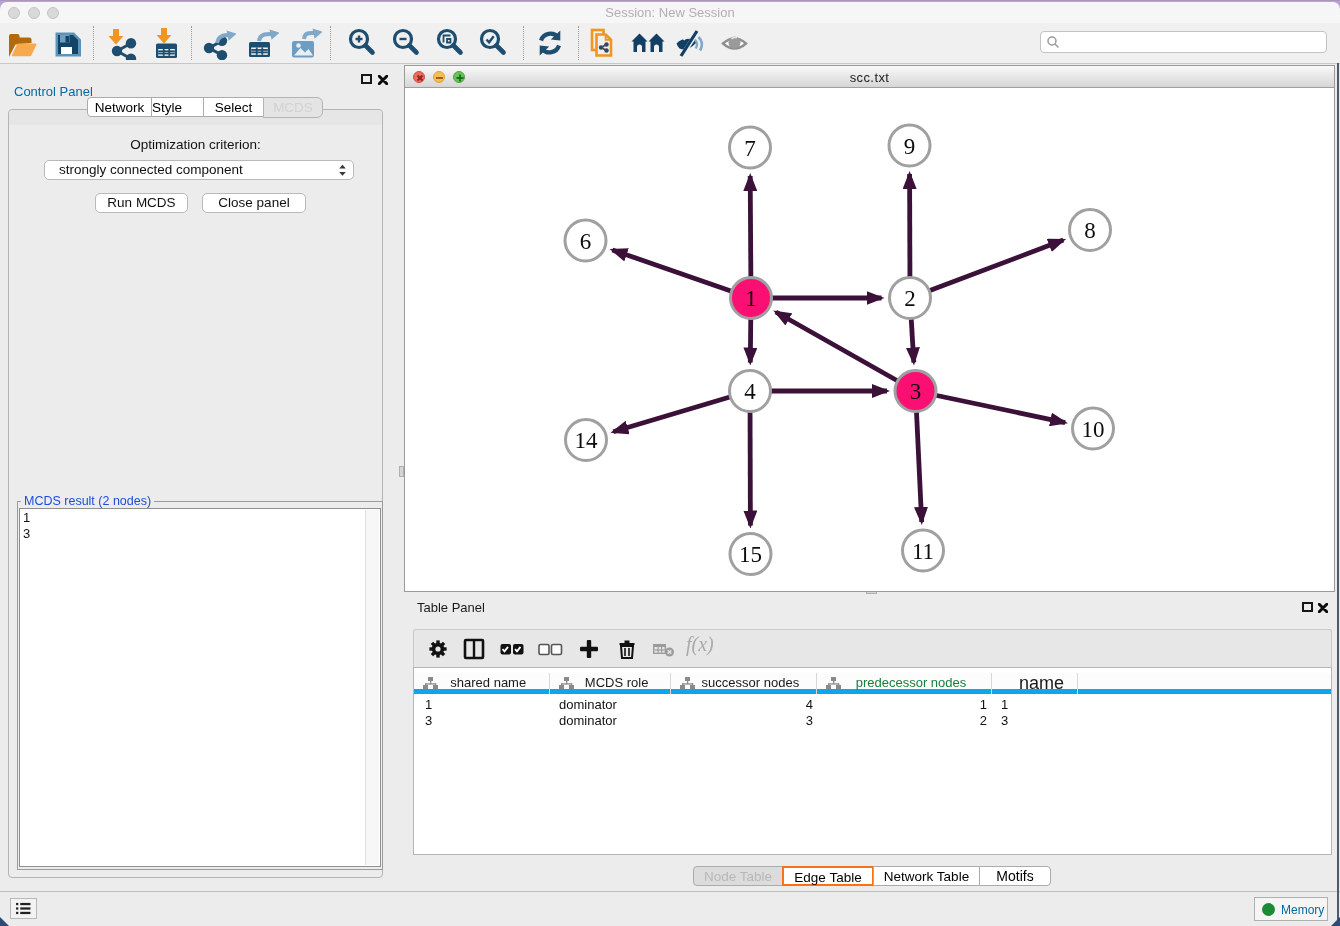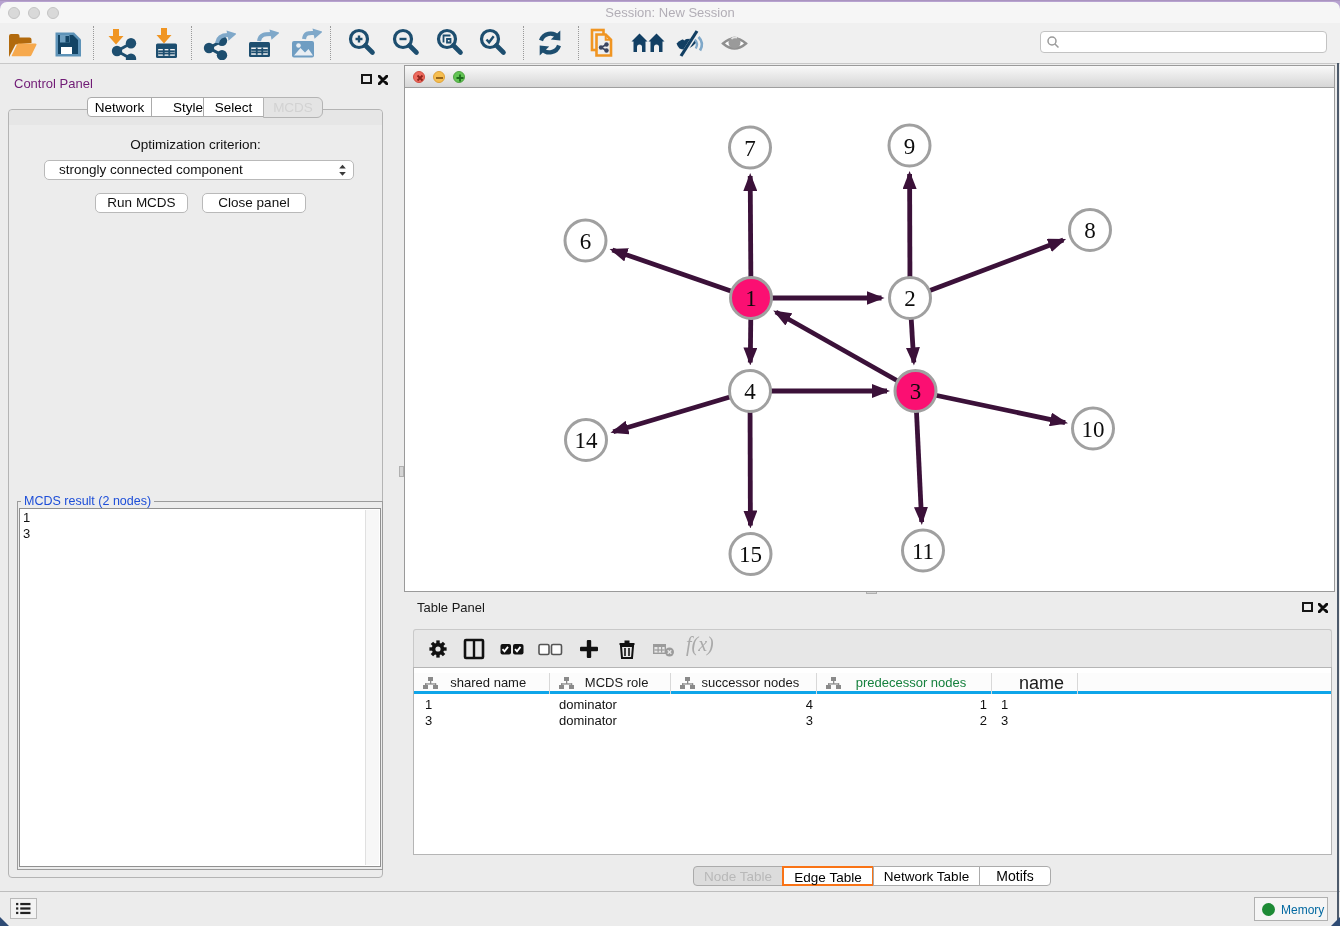--- a/index.html
+++ b/index.html
@@ -136,31 +136,31 @@
     </svg>
   </div>
 
 <div class="ab" style="left:1040px;top:31px;width:287px;height:22px;background:#fff;border:1px solid #c3c3c3;border-radius:4px">
 <svg width="14" height="14" style="position:absolute;left:5px;top:3px" viewBox="0 0 14 14">
       <circle cx="6" cy="6" r="4" fill="none" stroke="#9a9a9a" stroke-width="1.5"></circle>
       <line x1="9" y1="9" x2="12.5" y2="12.5" stroke="#9a9a9a" stroke-width="1.5"></line>
     </svg>
 </div>
 
-<div class="ab" style="left:14px;top:76px;font-size:13px;color:#701a75">Control Panel</div>
+<div class="ab" style="left:14px;top:84px;font-size:13px;color:#0369a1">Control Panel</div>
 <div class="ab" style="left:361px;top:74px;width:11px;height:10px;border:2px solid #161616"></div>
 <svg width="10" height="10" viewBox="0 0 10 10" style="position:absolute;left:378px;top:75px">
     <path d="M1.2 1.2 L8.8 8.8 M8.8 1.2 L1.2 8.8" stroke="#0d0d0d" stroke-width="3" stroke-linecap="round"></path>
   </svg>
 
 <div class="ab" style="left:8px;top:109px;width:375px;height:769px;border:1px solid #b4b4b4;border-radius:4px;background:#ececec"></div>
 <div class="ab" style="left:9px;top:110px;width:373px;height:15px;background:#e6e6e6;border-radius:4px 4px 0 0"></div>
 
 <div class="ab" style="left:87px;top:97px;width:65px;height:20px;line-height:19px;text-align:center;font-size:13.5px;background:#fff;border:1px solid #ababab;border-radius:4px 0 0 4px">Network</div>
-<div class="ab" style="left:151px;top:97px;width:53px;height:20px;line-height:19px;text-align:right;font-size:13.5px;background:#fff;border:1px solid #ababab">Style</div>
+<div class="ab" style="left:151px;top:97px;width:53px;height:20px;line-height:19px;text-align:left;font-size:13.5px;background:#fff;border:1px solid #ababab">Style</div>
 <div class="ab" style="left:203px;top:97px;width:61px;height:20px;line-height:19px;text-align:center;font-size:13.5px;background:#fff;border:1px solid #ababab">Select</div>
 <div class="ab" style="left:263px;top:97px;width:60px;height:21px;line-height:20px;text-align:center;font-size:13.5px;background:#e4e4e4;border:1px solid #b4b4b4;border-radius:0 6px 6px 0;color:#d2d2d2">MCDS</div>
 <div class="ab" style="left:8px;top:137px;width:375px;text-align:center;font-size:13.5px;color:#111">Optimization criterion:</div>
 
 <div class="ab" style="left:44px;top:160px;width:310px;height:20px;background:#fff;border:1px solid #b9b9b9;border-radius:5px;font-size:13.5px;line-height:18px;padding-left:14px;color:#111">strongly connected component
 <svg width="9" height="13" style="position:absolute;right:6px;top:3px" viewBox="0 0 9 13">
       <path d="M1.2 4.6 L4.5 0.8 L7.8 4.6 Z" fill="#3a3a3a"></path>
       <path d="M1.2 8 L4.5 11.8 L7.8 8 Z" fill="#3a3a3a"></path>
     </svg>
 </div>
@@ -171,20 +171,21 @@
 <div class="ab" style="left:19px;top:508px;width:362px;height:359px;background:#fff;border:1px solid #909090"></div>
 <div class="ab" style="left:365px;top:510px;width:14px;height:355px;background:#f7f7f7;border-left:1px solid #e0e0e0"></div>
 <div class="ab" style="left:21px;top:494px;background:#ececec;padding:0 3px;font-size:12.5px;color:#1d4ed8">MCDS result (2 nodes)</div>
 <div class="ab" style="left:23px;top:510px;font-size:13px;color:#111;line-height:16px">1<br>3</div>
 
 <div class="ab" style="left:399px;top:466px;width:5px;height:11px;background:#d5d5d5;border:1px solid #b0b0b0"></div>
 <div class="ab" style="left:866px;top:588px;width:11px;height:6px;background:#d5d5d5;border:1px solid #b0b0b0"></div>
 
 <div class="ab" id="netframe" style="left:404px;top:65px;width:931px;height:527px;border:1px solid #9a9a9a;background:#fff">
 <div class="ab" style="left:0;top:0;width:929px;height:22px;background:linear-gradient(#f9f9f9,#d6d6d6);border-bottom:1px solid #9f9f9f"></div>
+<div class="ab" style="left:0;top:4px;width:929px;text-align:center;font-size:13px;color:#222;letter-spacing:0.4px">scc.txt</div>
 <div class="circ" style="left:8px;top:5px;width:12px;height:12px;background:#ee6a5e;border:1px solid #d05043"></div>
 <svg width="8" height="8" style="position:absolute;left:11px;top:8px" viewBox="0 0 8 8">
       <path d="M1.5 1.5 L6.5 6.5 M6.5 1.5 L1.5 6.5" stroke="#8e241c" stroke-width="1.8"></path>
     </svg>
 <div class="circ" style="left:28px;top:5px;width:12px;height:12px;background:#f6be50;border:1px solid #dfa23a"></div>
 <div class="ab" style="left:31px;top:10.5px;width:7px;height:2px;background:#96651a"></div>
 <div class="circ" style="left:48px;top:5px;width:12px;height:12px;background:#62c554;border:1px solid #50a343"></div>
 <svg width="8" height="8" style="position:absolute;left:51px;top:8px" viewBox="0 0 8 8">
       <path d="M4 0.5 V7.5 M0.5 4 H7.5" stroke="#1d6d1d" stroke-width="1.8"></path>
     </svg>
@@ -286,21 +287,21 @@
       <rect x="3.4" y="11" width="10.2" height="5.6" fill="#e7e7e7"></rect>
       <rect x="3.4" y="13.4" width="10.2" height="1.2" fill="#9b9b9b"></rect>
       <rect x="6.5" y="11" width="1.2" height="5.6" fill="#9b9b9b"></rect>
       <rect x="10" y="11" width="1.2" height="5.6" fill="#9b9b9b"></rect>
       <circle cx="18.5" cy="16" r="4.5" fill="#9b9b9b"></circle>
       <path d="M16.7 14.2 l3.6 3.6 M20.3 14.2 l-3.6 3.6" stroke="#e7e7e7" stroke-width="1.4"></path>
     </svg>
     <div style="position:absolute;left:272px;top:3px;font-family:'Liberation Serif',serif;font-style:italic;font-size:20px;color:#aaa">f(x)</div>
   </div>
 <div class="ab" style="left:413px;top:667px;width:919px;height:188px;background:#fff;border:1px solid #b5b5b5"></div>
-<div class="ab" id="thead" style="left:414px;top:673px;width:917px;height:21px;background:#fcfcfc;border-bottom:3px solid #0ea5e9">
+<div class="ab" id="thead" style="left:414px;top:673px;width:917px;height:21px;background:#fcfcfc;border-bottom:5px solid #0ea5e9">
     <div style="position:absolute;left:0px;top:0;width:135.5px;height:21px;border-right:1px solid #d8d8d8;line-height:20px;text-align:center;text-indent:14px;font-size:13px;color:#1a1a1a">shared name</div>
     <svg width="15" height="13" viewBox="0 0 15 13" style="position:absolute;left:9px;top:4px">
       <g fill="#8a8a8a">
         <rect x="5" y="0" width="5" height="4"></rect>
         <rect x="0" y="8" width="5" height="4"></rect>
         <rect x="10" y="8" width="5" height="4"></rect>
         <rect x="7" y="4" width="1.3" height="3"></rect>
         <rect x="2" y="6.3" width="11" height="1.3"></rect>
         <rect x="2" y="6.3" width="1.3" height="2"></rect>
         <rect x="12" y="6.3" width="1.3" height="2"></rect>

